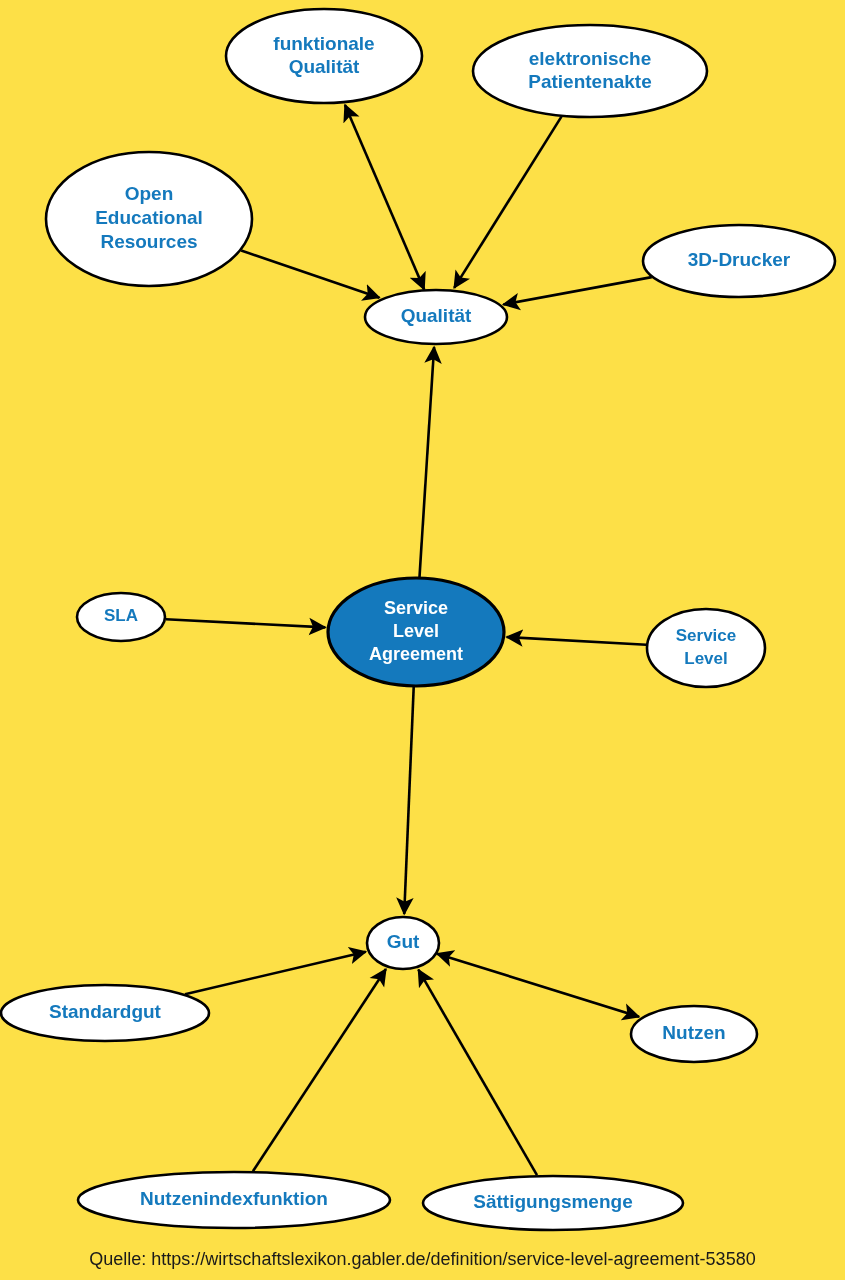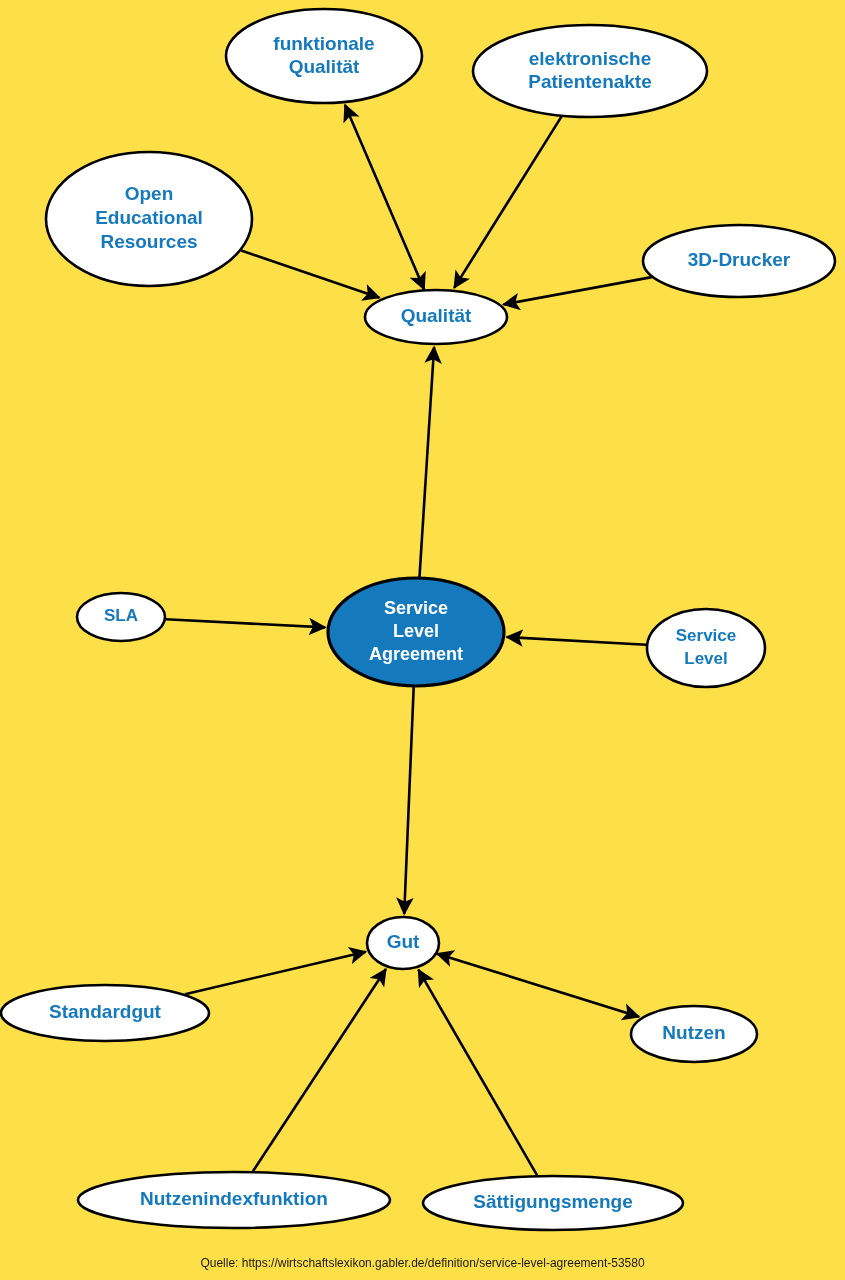--- a/index.html
+++ b/index.html
@@ -58,21 +58,21 @@
   .node-label.is-small {
     font-size: 17px;
   }
   .caption {
     position: absolute;
     left: 0;
     right: 0;
     bottom: 10px;
     text-align: center;
     font-family: "Liberation Sans", sans-serif;
-    font-size: 12px;
+    font-size: 18px;
     color: #1a1a1a;
     white-space: nowrap;
   }
 </style>
 </head>
 <body>
 
 <div id="stage">
 
   <svg id="graph" viewBox="0 0 845 1280">

